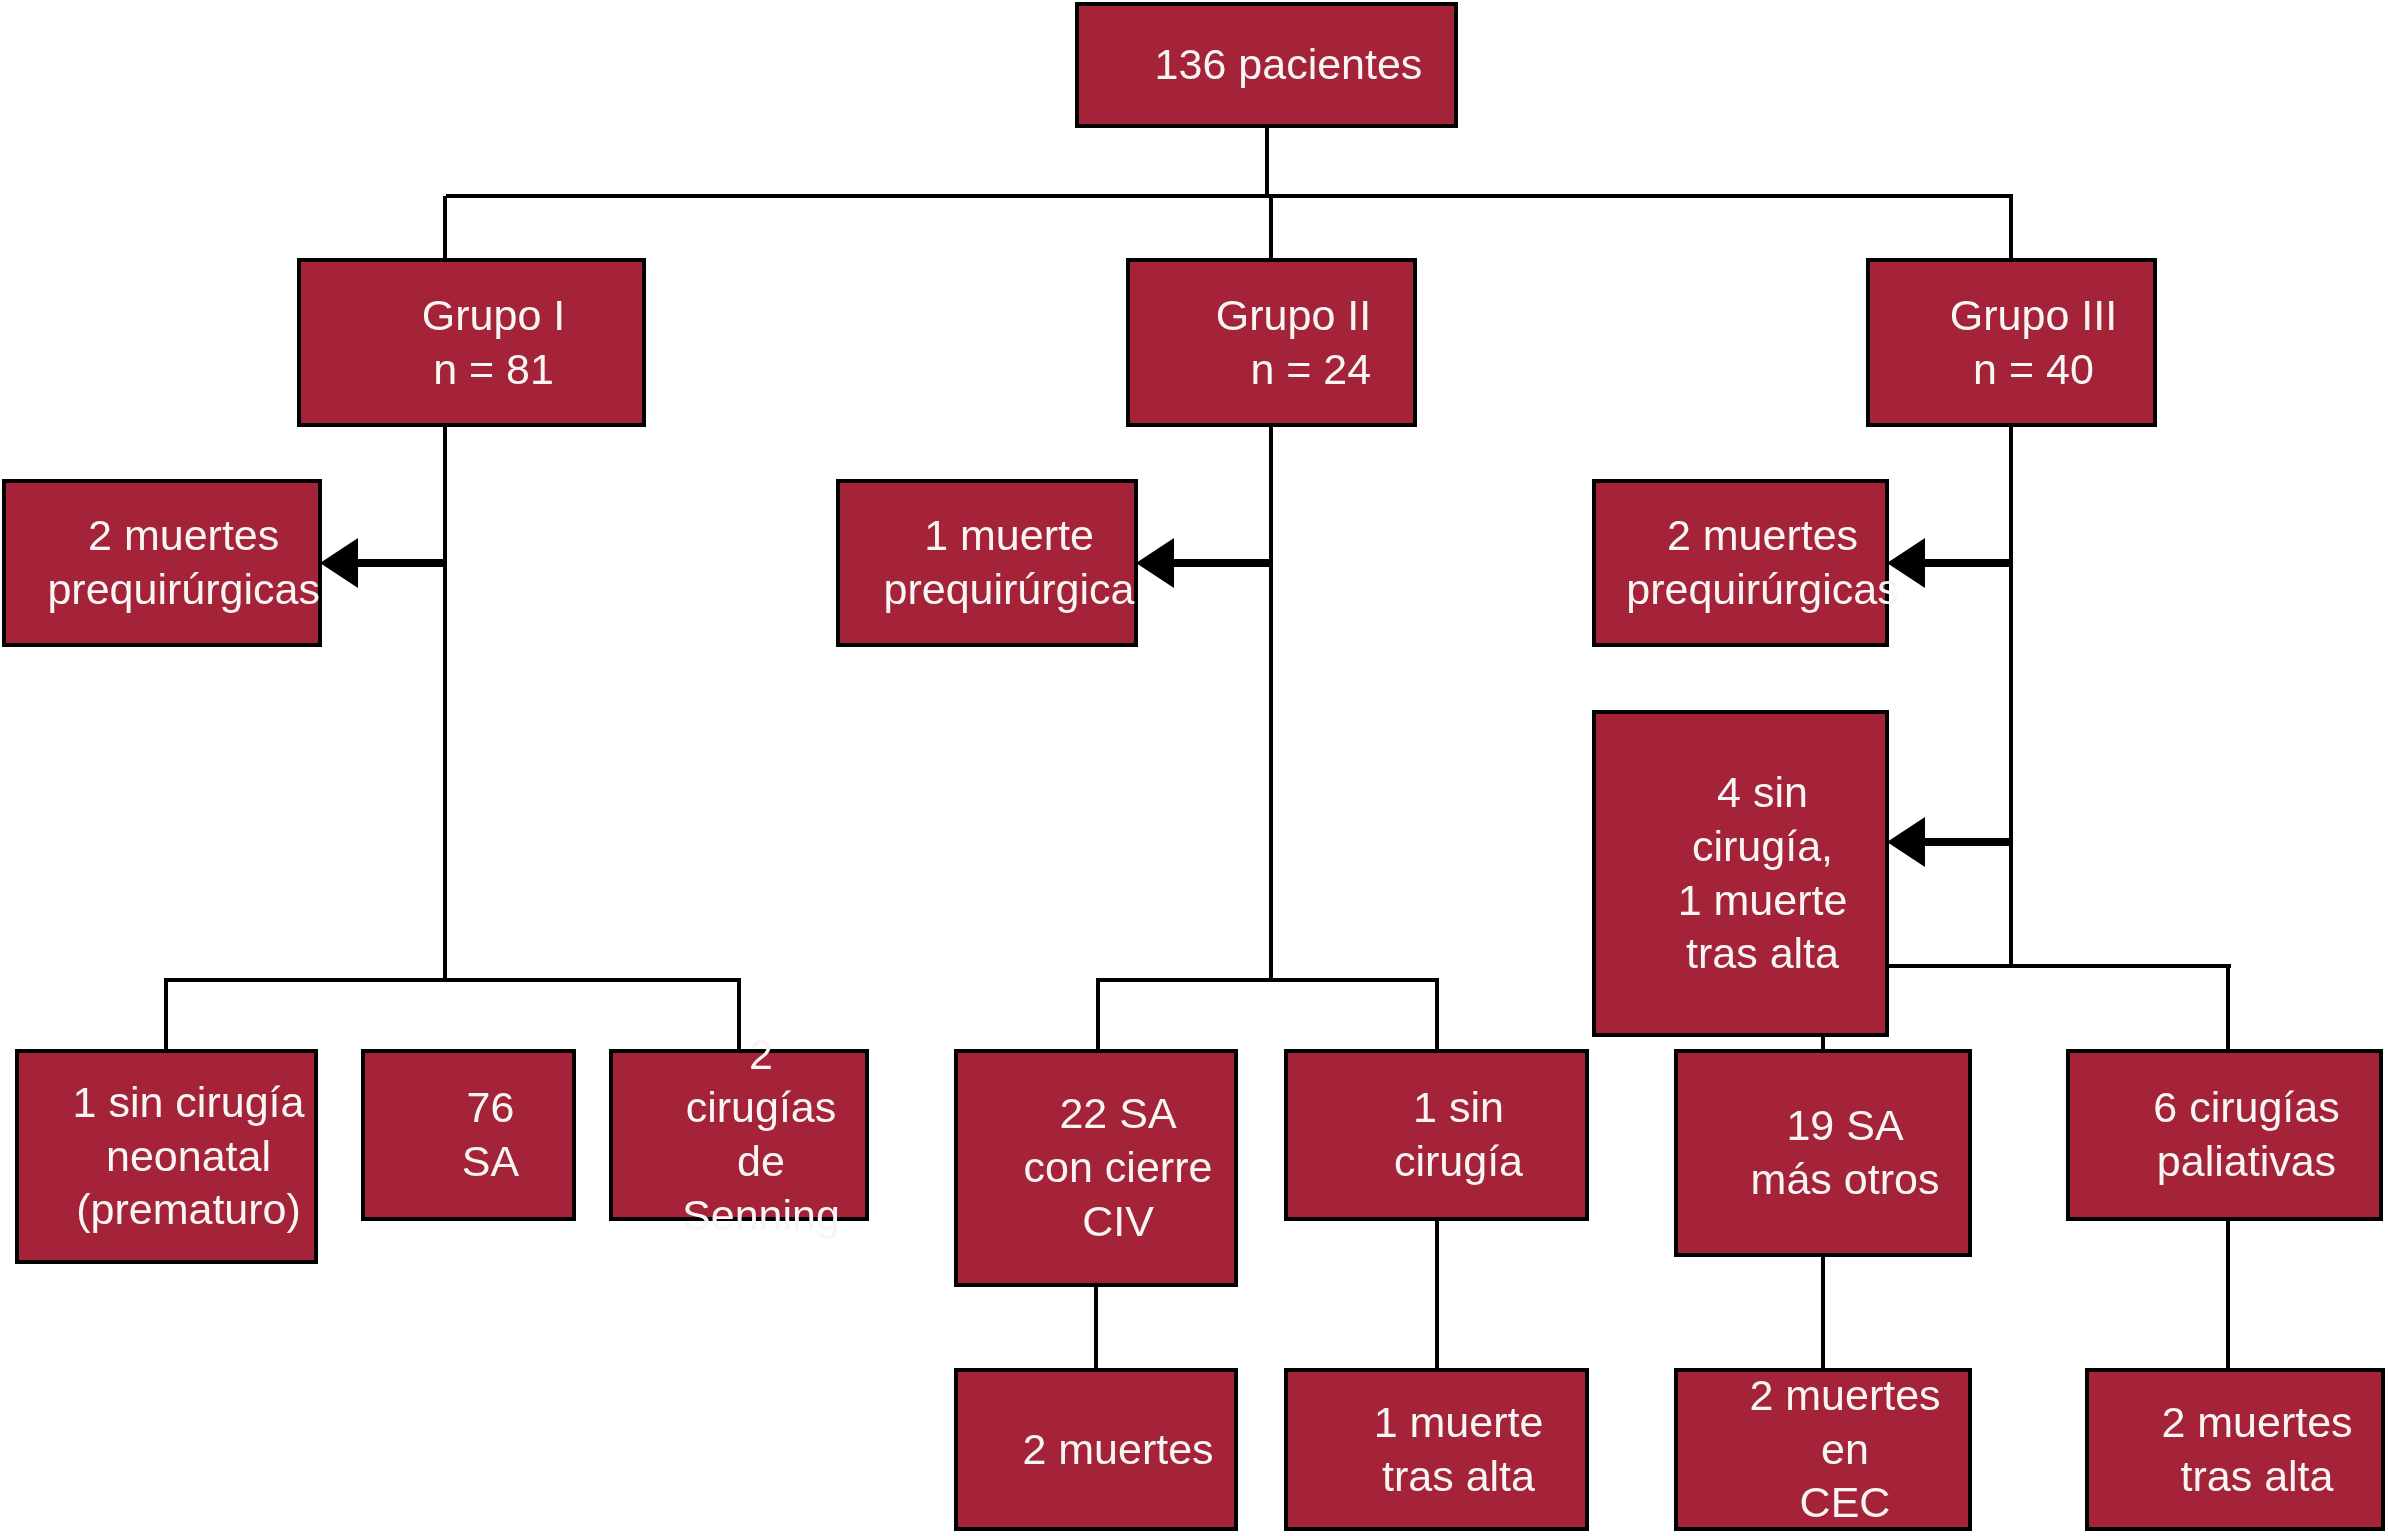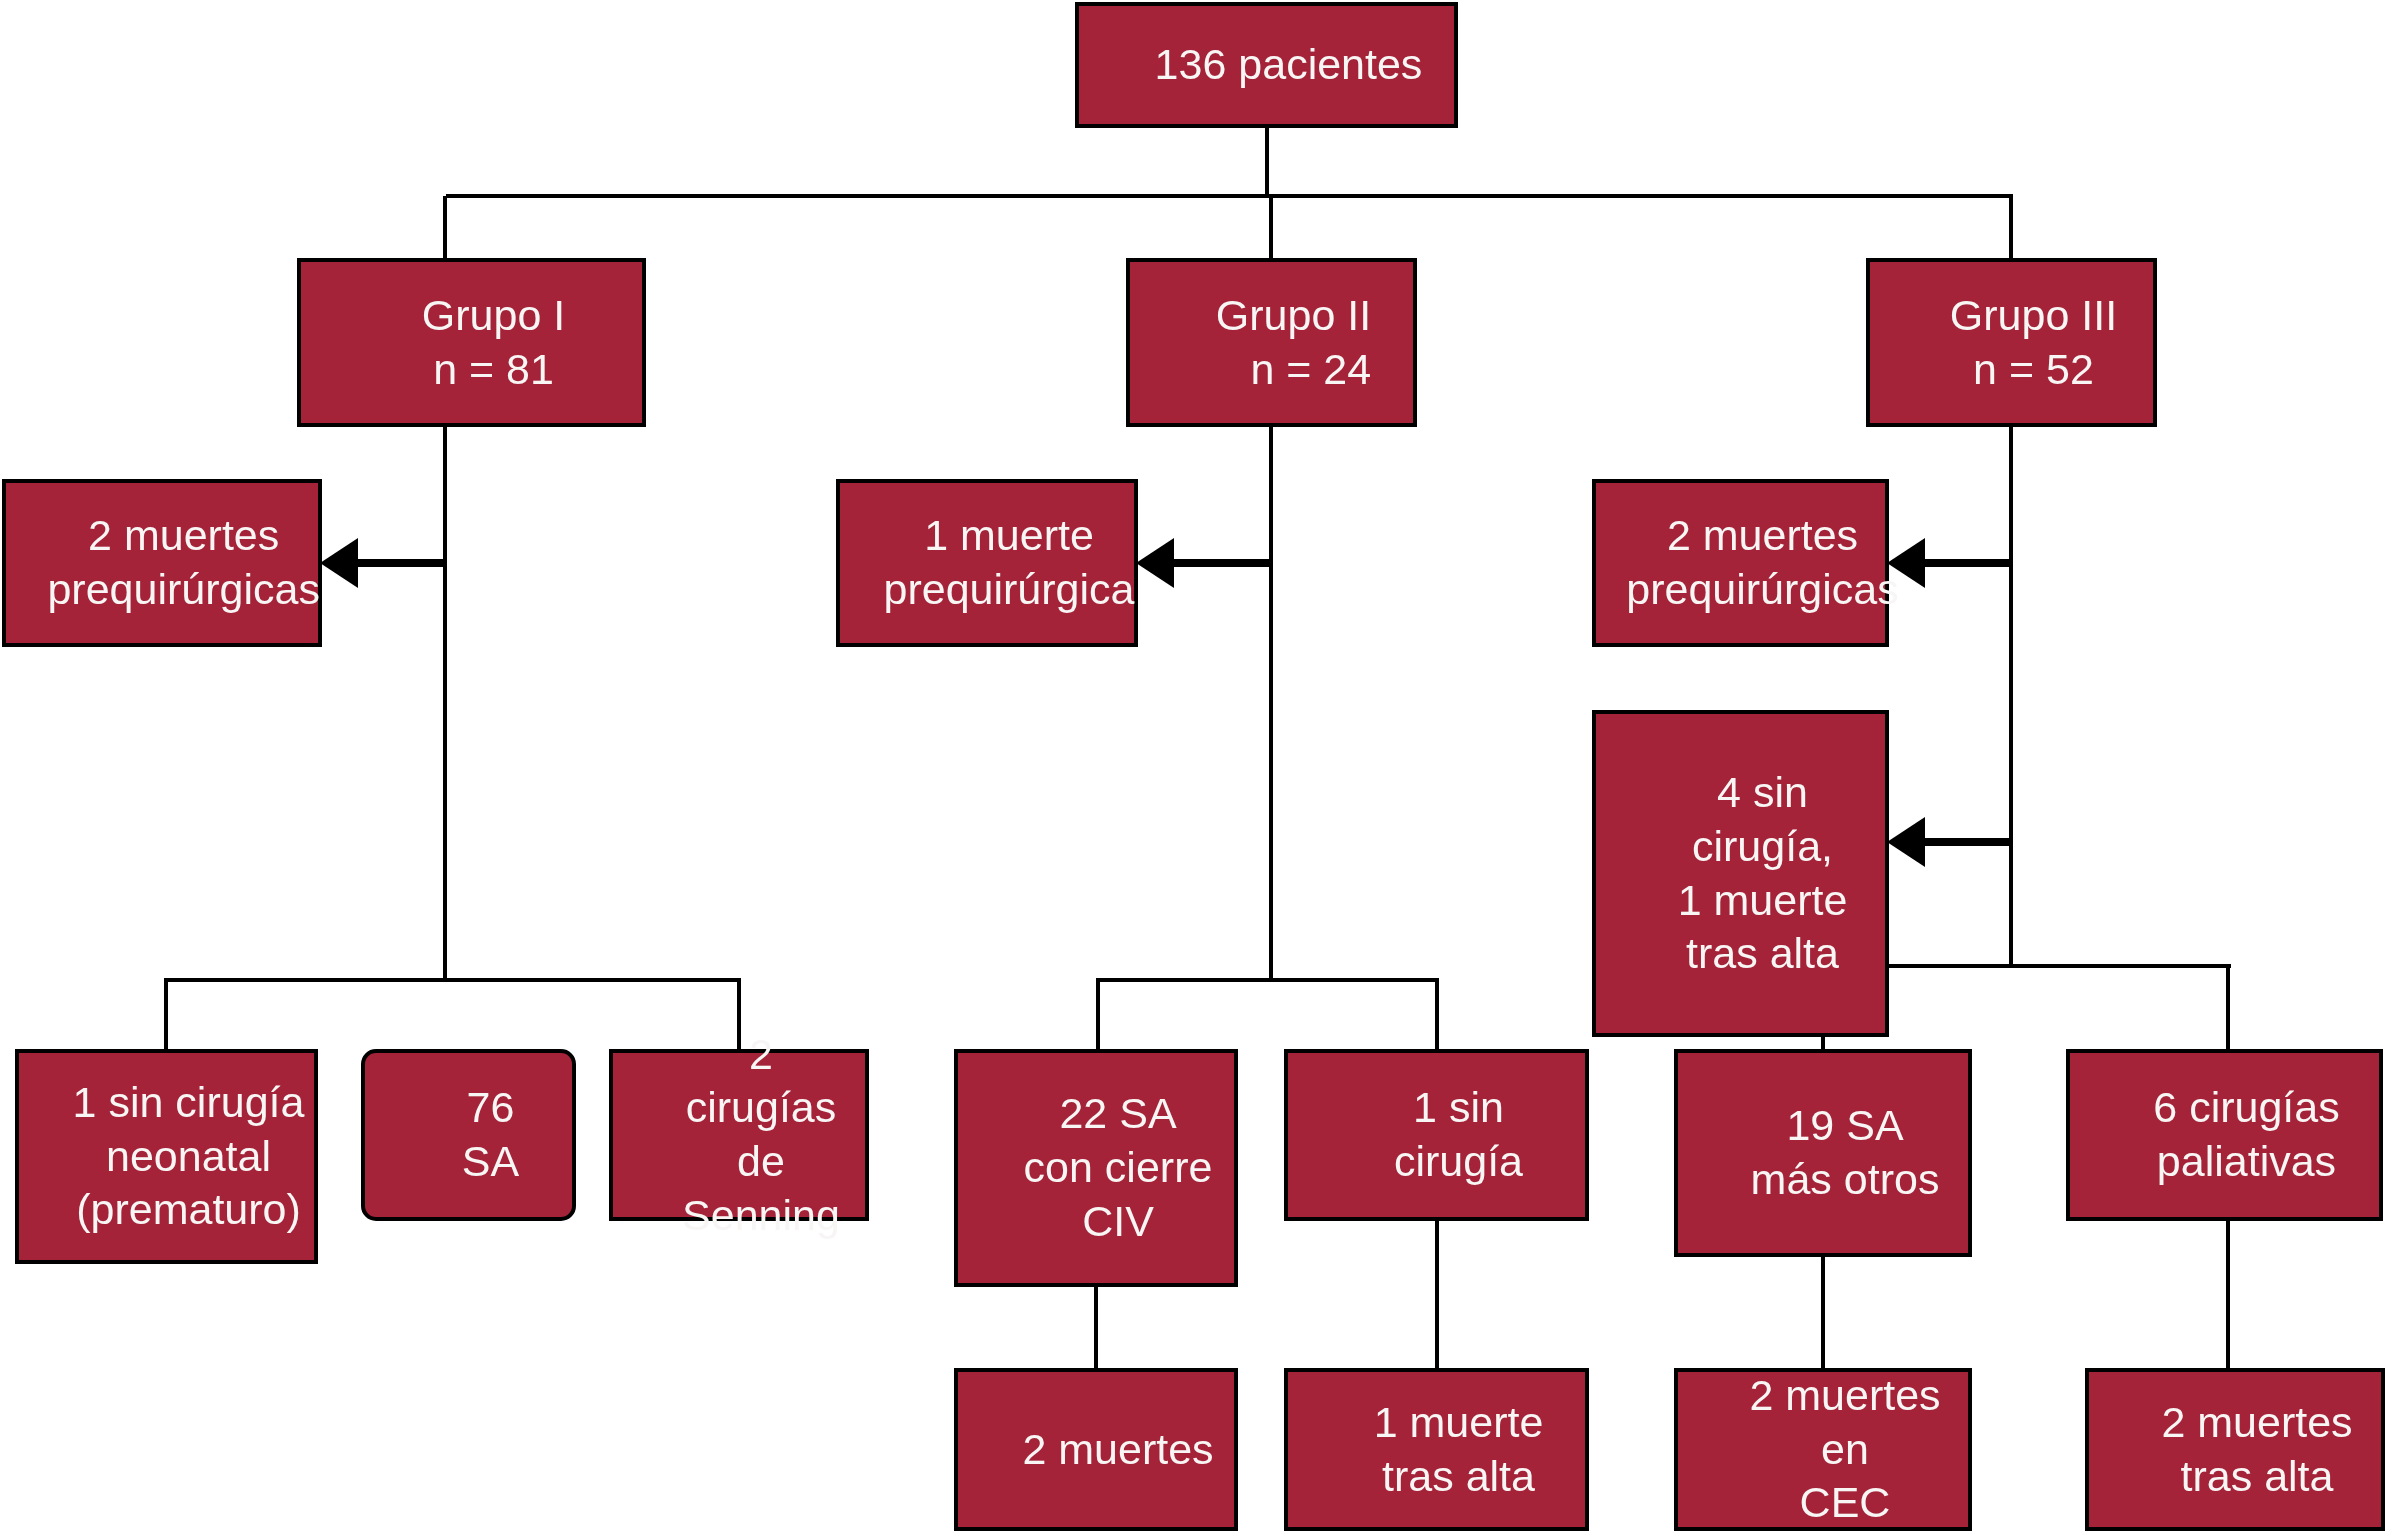--- a/index.html
+++ b/index.html
@@ -99,37 +99,37 @@
   <div class="arrow-shaft" style="left:1922px;top:838px;width:89px;"></div>
   <div class="arrow-head" style="left:1887px;top:817px;"></div>
 
   <div class="node" style="left:1075px;top:1.7px;width:383px;height:126px;">136 pacientes</div>
 
   <div class="node" style="left:297px;top:258px;width:349px;height:169px;">Grupo I
 n = 81</div>
   <div class="node" style="left:1126px;top:258px;width:291px;height:169px;text-align:right;">Grupo II
 n = 24</div>
   <div class="node" style="left:1866px;top:258px;width:291px;height:169px;">Grupo III
-n = 52</div>
+n = 40</div>
 
   <div class="node" style="left:1.7px;top:479px;width:320px;height:168px;">2 muertes
 prequirúrgicas</div>
   <div class="node" style="left:836px;top:479px;width:302px;height:168px;">1 muerte
 prequirúrgica</div>
   <div class="node" style="left:1592px;top:479px;width:297px;height:168px;">2 muertes
 prequirúrgicas</div>
   <div class="node" style="left:1592px;top:710px;width:297px;height:327px;">4 sin
 cirugía,
 1 muerte
 tras alta</div>
 
   <div class="node" style="left:15px;top:1049px;width:303px;height:215px;">1 sin cirugía
 neonatal
 (prematuro)</div>
-  <div class="node" style="left:361px;top:1049px;width:215px;height:172px;border-radius:15px;">76
+  <div class="node" style="left:361px;top:1049px;width:215px;height:172px;">76
 SA</div>
   <div class="node" style="left:609px;top:1049px;width:260px;height:172px;">2
 cirugías de
 Senning</div>
 
   <div class="node" style="left:954px;top:1049px;width:284px;height:238px;">22 SA
 con cierre
 CIV</div>
   <div class="node" style="left:1284px;top:1049px;width:305px;height:172px;">1 sin
 cirugía</div>

